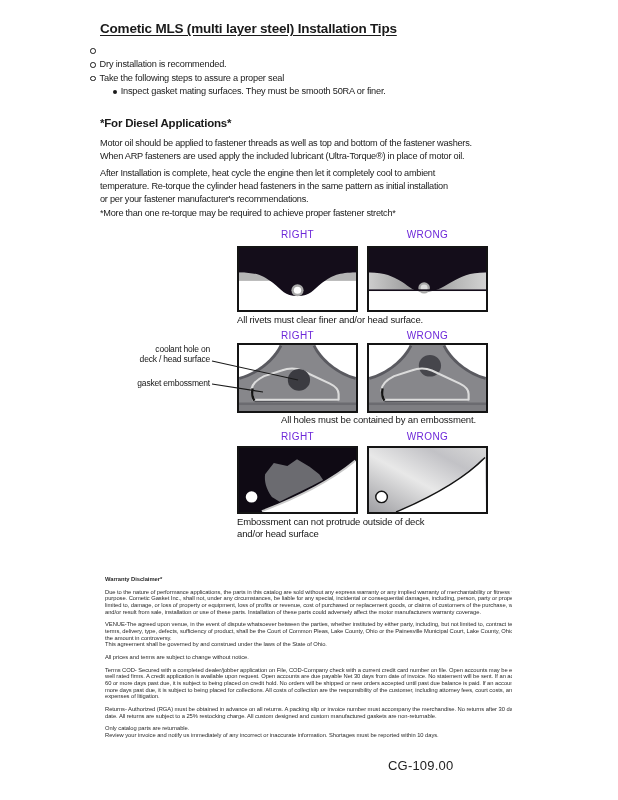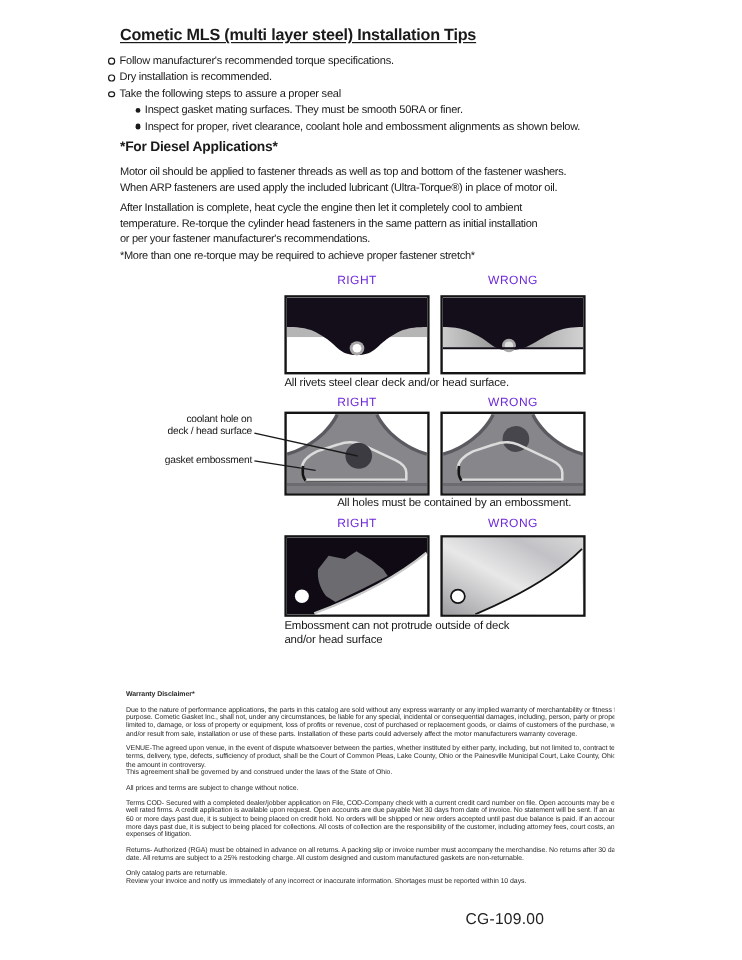--- a/index.html
+++ b/index.html
@@ -38,37 +38,32 @@
 </head>
 <body>
 
 <div id="page">
 
   <div class="abs title">Cometic MLS (multi layer steel) Installation Tips</div>
 
   <div class="abs tips">
     <div class="tip-row">
       <span class="marker-open"></span>
-      <span>Follow manufacturer's recommended torque specifications.</span>
     </div>
     <div class="tip-row">
       <span class="marker-open"></span>
       <span>Dry installation is recommended.</span>
     </div>
     <div class="tip-row">
       <span class="marker-open"></span>
       <span>Take the following steps to assure a proper seal</span>
     </div>
     <div class="tip-row sub">
       <span class="marker-solid"></span>
       <span>Inspect gasket mating surfaces.  They must be smooth 50RA or finer.</span>
-    </div>
-    <div class="tip-row sub">
-      <span class="marker-solid"></span>
-      <span>Inspect for proper, rivet clearance, coolant hole and embossment alignments as shown below.</span>
     </div>
   </div>
 
   <div class="abs diesel-h">*For Diesel Applications*</div>
   <div class="abs body-p preline" style="top:137px;">Motor oil should be applied to fastener threads as well as top and bottom of the fastener washers.
 When ARP fasteners are used apply the included lubricant (Ultra-Torque®) in place of motor oil.</div>
   <div class="abs body-p preline" style="top:167px;">After Installation is complete, heat cycle the engine then let it completely cool to ambient
 temperature. Re-torque the cylinder head fasteners in the same pattern as initial installation
 or per your fastener manufacturer's recommendations.</div>
   <div class="abs body-p" style="top:207px;">*More than one re-torque may be required to achieve proper fastener stretch*</div>
@@ -96,21 +91,21 @@
         </linearGradient>
       </defs>
       <rect x="0" y="0" width="121" height="66" fill="#ffffff"></rect>
       <rect x="0" y="26" width="121" height="18" fill="url(#g1)"></rect>
       <path d="M0,0 H121 V26 C103,26 96,30 84,37 C74,43 70,46.5 57,46.5 C45,46.5 43,42 34,36 C24,30 17,26 0,26 Z" fill="#140d1a"></path>
       <circle cx="57" cy="42.5" r="6" fill="#a8a8a8"></circle>
       <circle cx="57" cy="42.5" r="3.6" fill="#dddddd"></circle>
       <rect x="0" y="44" width="121" height="1.8" fill="#140d1a"></rect>
     </svg>
   </div>
-  <div class="abs caption" style="left:237px;top:314px;">All rivets steel clear deck and/or head surface.</div>
+  <div class="abs caption" style="left:237px;top:314px;">All rivets must clear finer and/or head surface.</div>
 
   <div class="abs rw-label" style="left:237px;top:330px;">RIGHT</div>
   <div class="abs rw-label" style="left:367px;top:330px;">WRONG</div>
 
   <div class="abs side-label" style="left:78px;top:345px;">
     <span>coolant hole on</span><br>
     <span>deck / head surface</span>
   </div>
   <div class="abs side-label" style="left:78px;top:379px;">gasket embossment</div>
 

